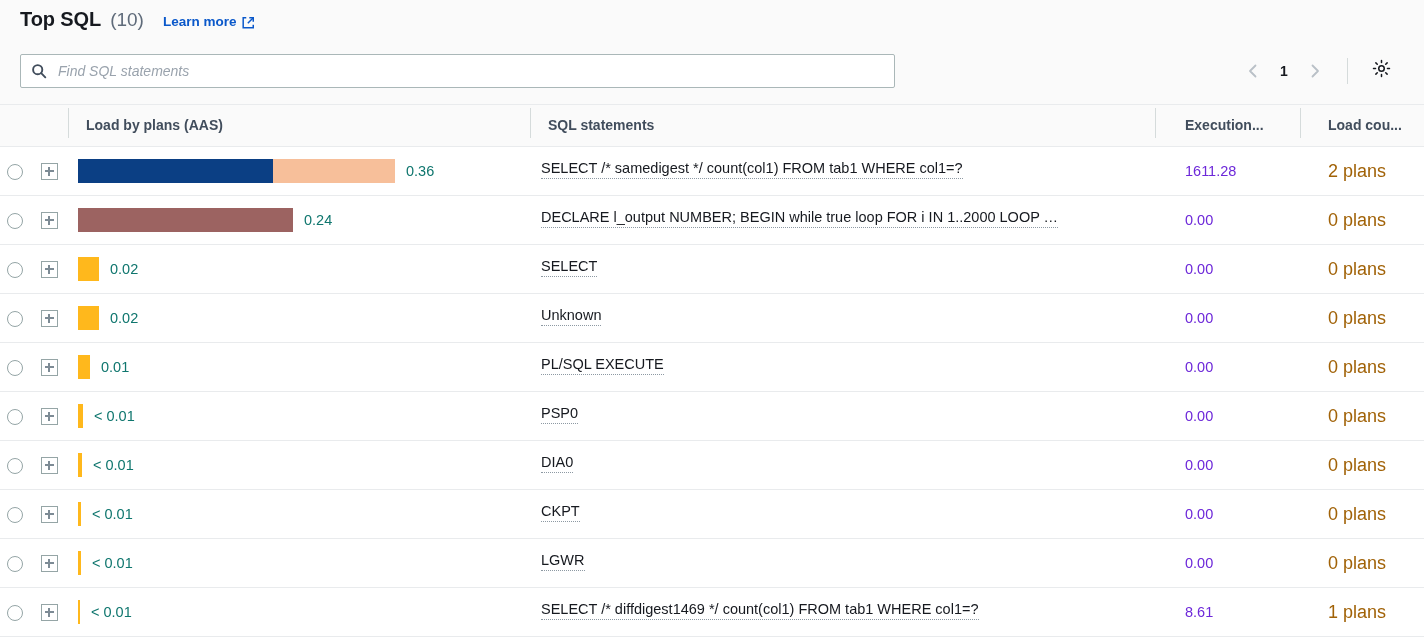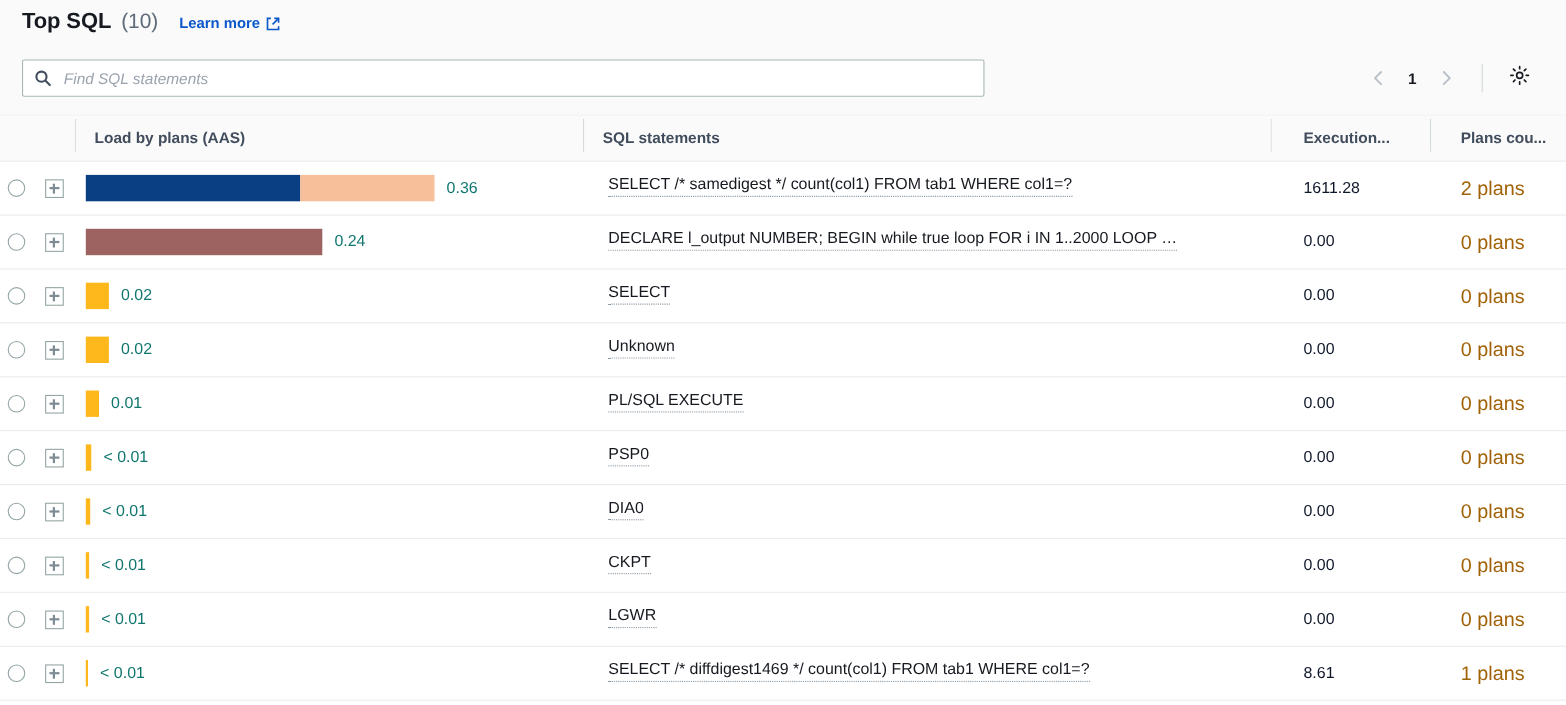--- a/index.html
+++ b/index.html
@@ -266,26 +266,25 @@
     font-size: 14.5px;
     color: #16191f;
     border-bottom: 1.5px dotted #8d99a3;
     padding-bottom: 2px;
     cursor: pointer;
     white-space: nowrap;
     display: inline-block;
     max-width: 100%;
     overflow: hidden;
     text-overflow: clip;
-    margin-left: 12px;
   }
   .exec-cell {
     padding-left: 30px;
     font-size: 14.5px;
-    color: #0f172a;
+    color: #6d28d9;
   }
   .plans-cell {
     padding-left: 28px;
   }
   .plans-link {
     font-size: 18px;
     color: #a16207;
     cursor: pointer;
     text-decoration: none;
   }
@@ -365,21 +364,21 @@
           <th>
             <div class="th-inner th-divider">Load by plans (AAS)</div>
           </th>
           <th>
             <div class="th-inner th-divider">SQL statements</div>
           </th>
           <th>
             <div class="th-inner th-divider" style="padding-left:30px">Execution...</div>
           </th>
           <th>
-            <div class="th-inner th-divider" style="padding-left:28px">Plans cou...</div>
+            <div class="th-inner th-divider" style="padding-left:28px">Load cou...</div>
           </th>
         </tr>
       </thead>
       <tbody id="tbody">
           <tr>
             <td class="cell-radio"><span class="radio"></span></td>
             <td class="cell-expand"><span class="expand-icon"></span></td>
             <td>
               <div class="load-cell">
                 <span class="bar-track">

